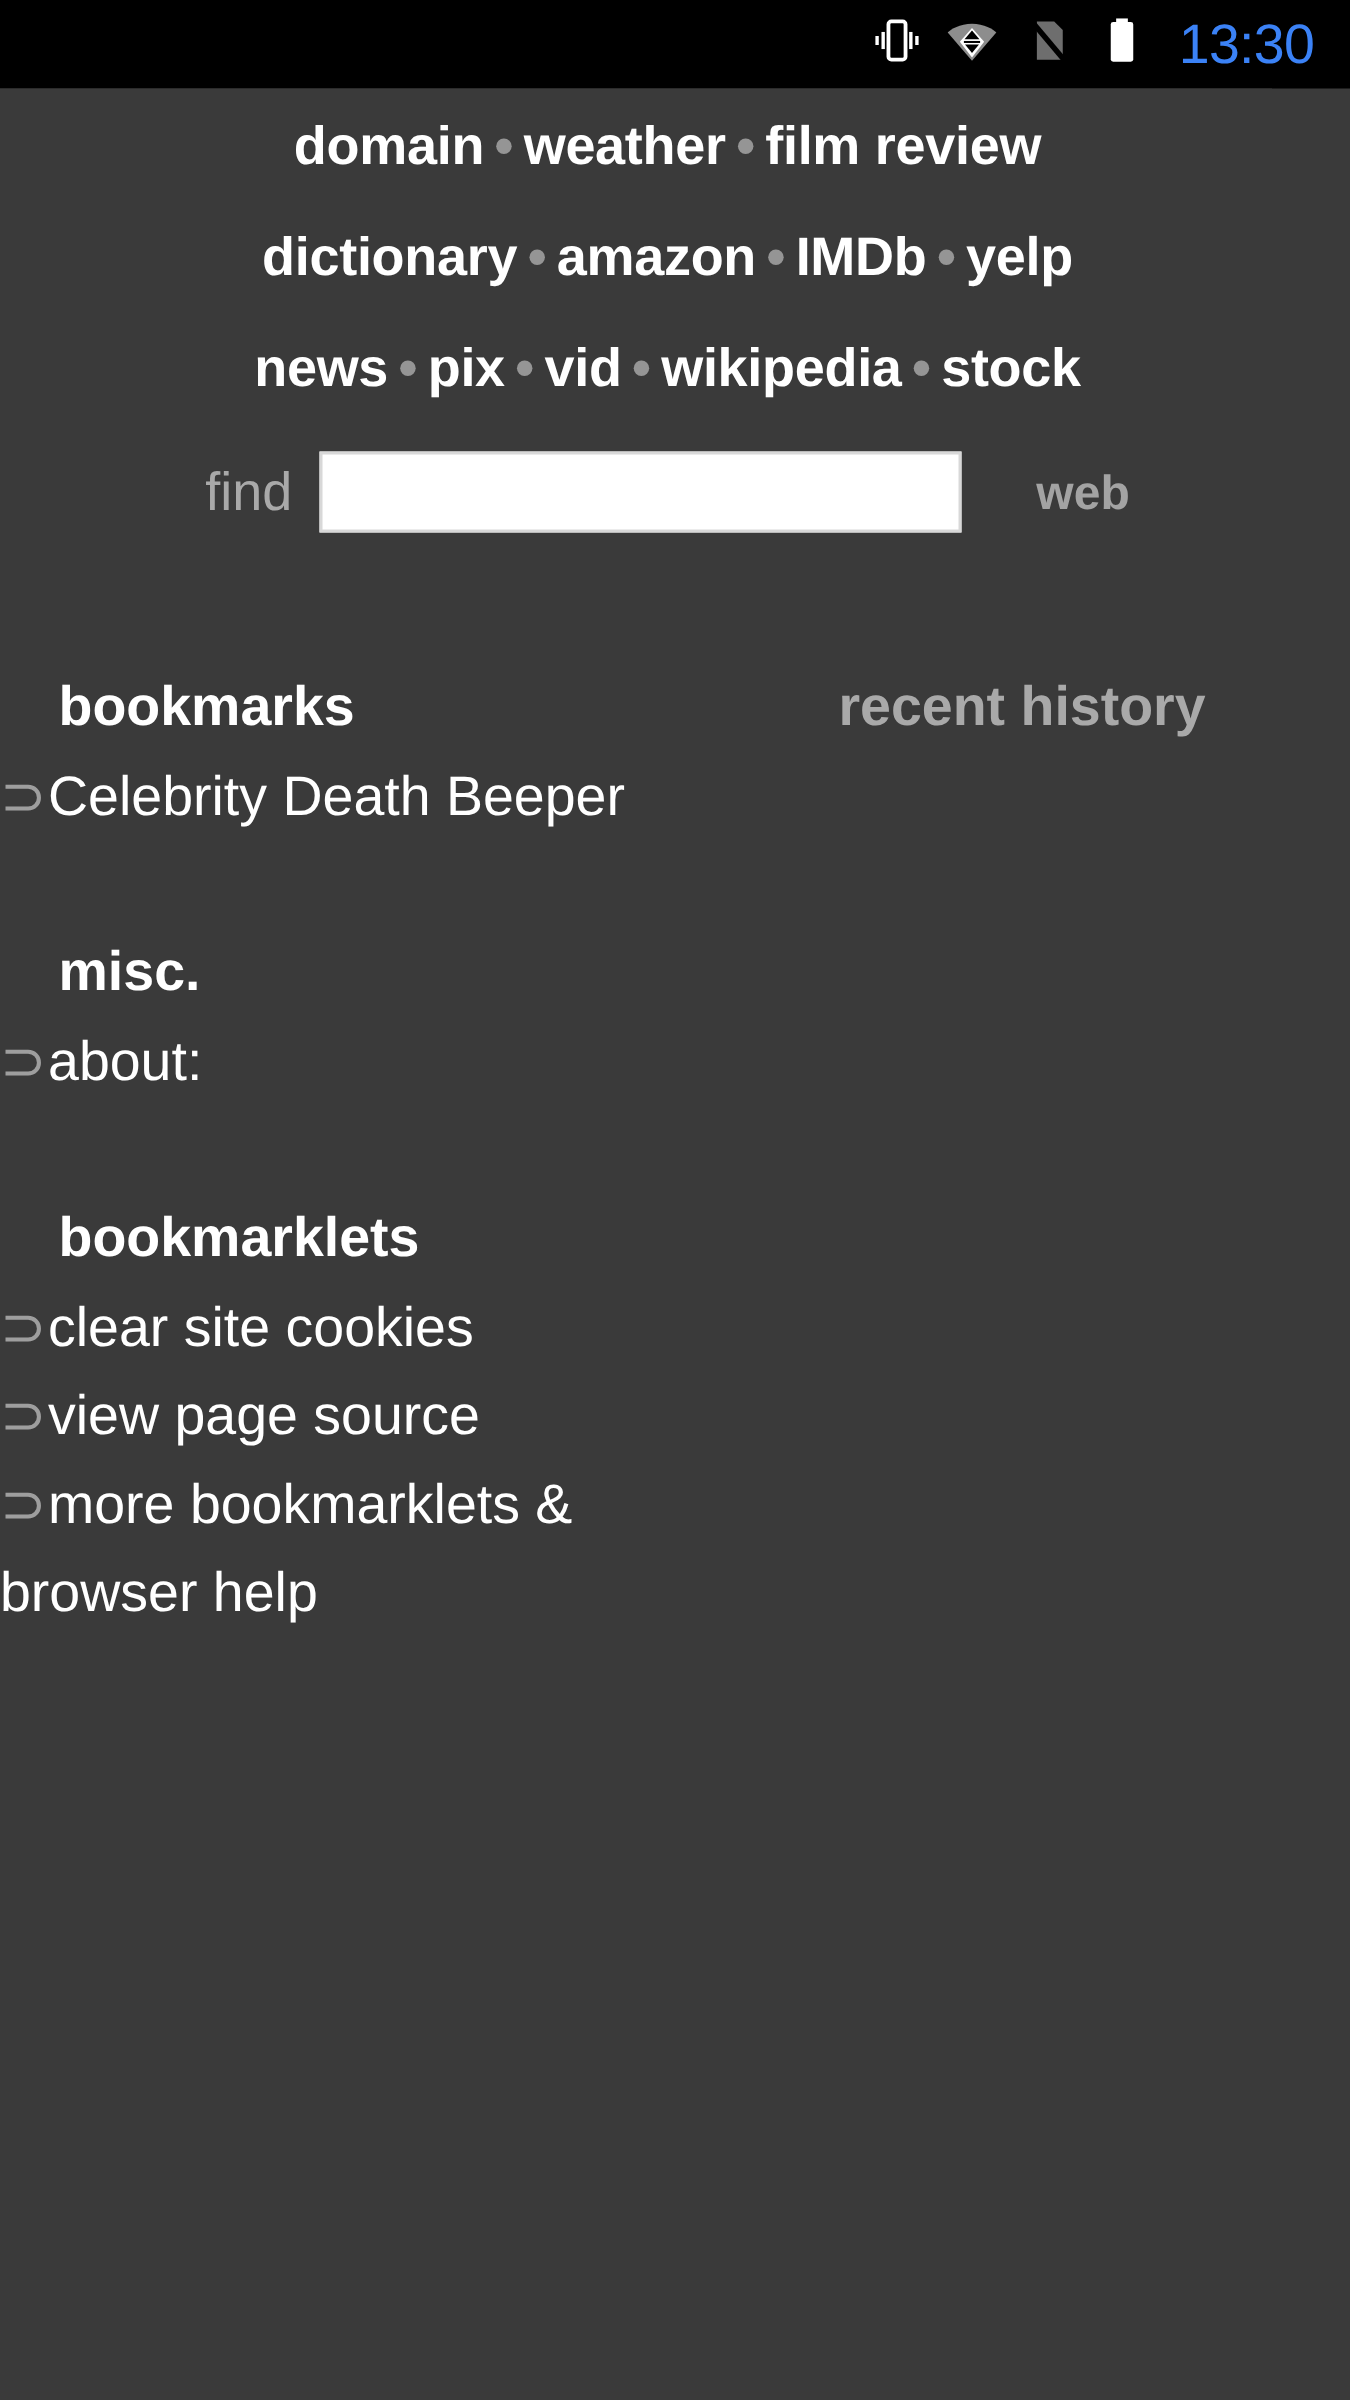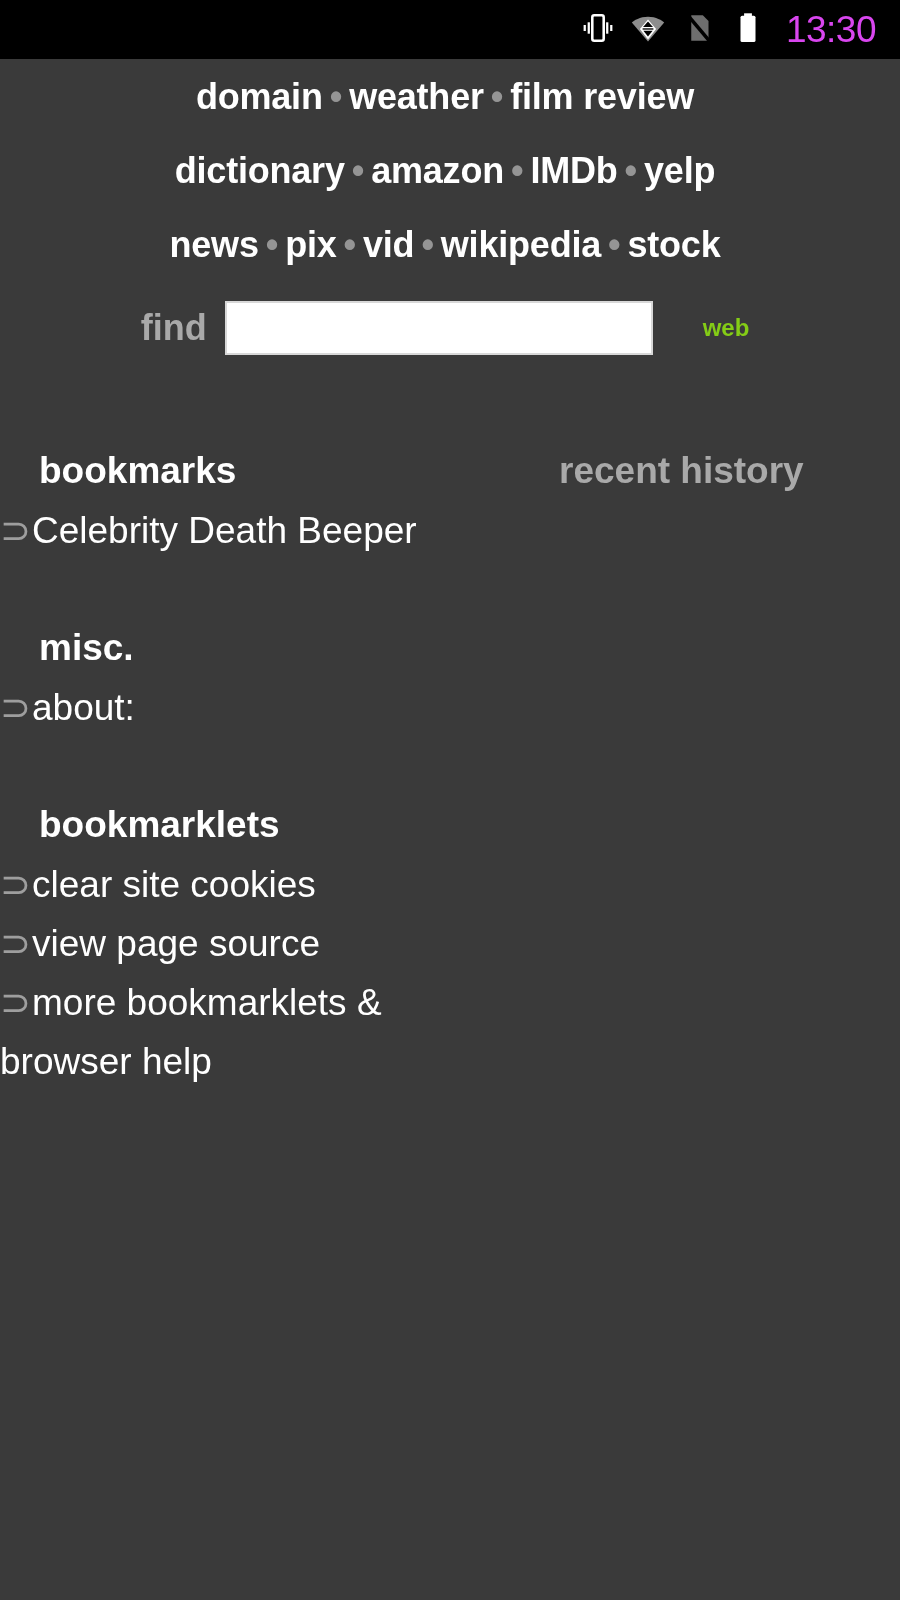--- a/index.html
+++ b/index.html
@@ -27,21 +27,21 @@
     justify-content: flex-end;
     padding-right: 24px;
   }
   .status-icons {
     display: flex;
     align-items: center;
     gap: 14px;
   }
   .status-icon { display: block; }
   .status-clock {
-    color: #d946ef;
+    color: #3b82f6;
     font-size: 37px;
     font-weight: 400;
     letter-spacing: -0.5px;
     margin-left: 20px;
     line-height: 1;
     font-family: "Liberation Sans", sans-serif;
   }
 
   
   .page {
@@ -87,40 +87,40 @@
   
   .find-bar {
     display: flex;
     align-items: center;
     justify-content: center;
     gap: 18px;
     margin-top: 6px;
   }
   .find-label {
     font-size: 36px;
-    font-weight: bold;
+    font-weight: normal;
     color: #a9a9a9;
     line-height: 1;
   }
   .find-input {
     width: 428px;
     height: 54px;
     background: #ffffff;
     border: 2px solid #d8d8d8;
     outline: none;
     font-family: "Liberation Sans", sans-serif;
     font-size: 28px;
     color: #111111;
     padding: 0 8px;
     border-radius: 0;
   }
   .find-submit {
-    font-size: 24px;
-    font-weight: bold;
-    color: #84cc16;
+    font-size: 32px;
+    font-weight: bold;
+    color: #a3a3a3;
     line-height: 1;
     background: none;
     border: none;
     font-family: "Liberation Sans", sans-serif;
     padding: 0;
     cursor: pointer;
     margin-left: 32px;
   }
 
   

